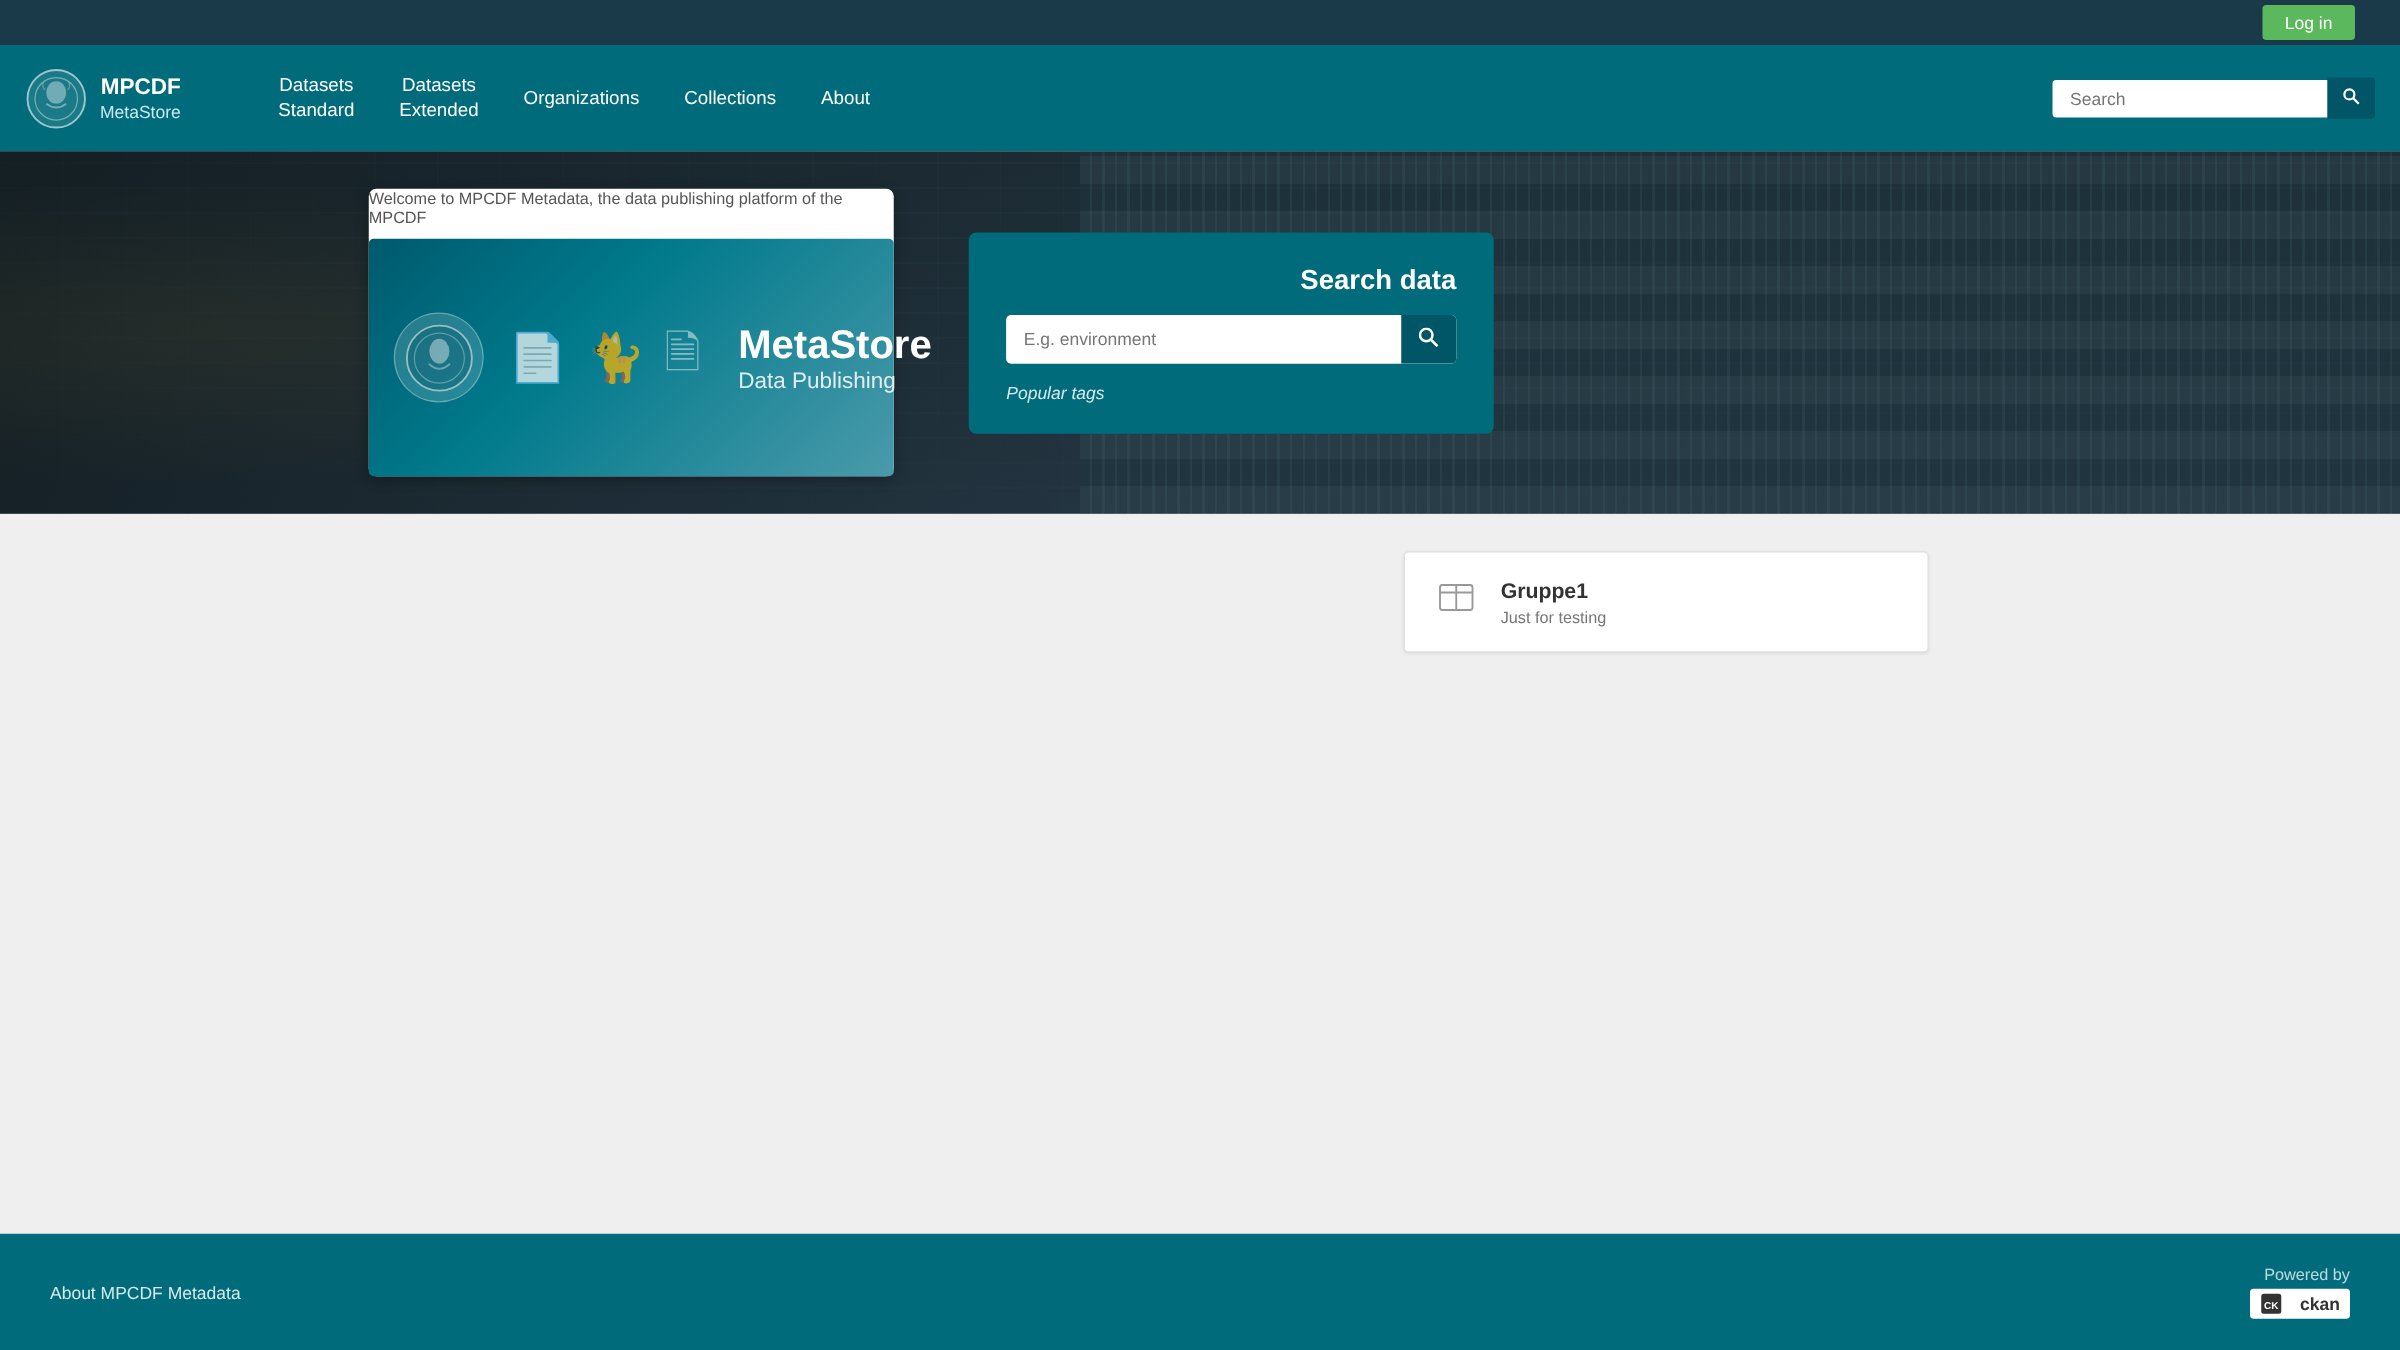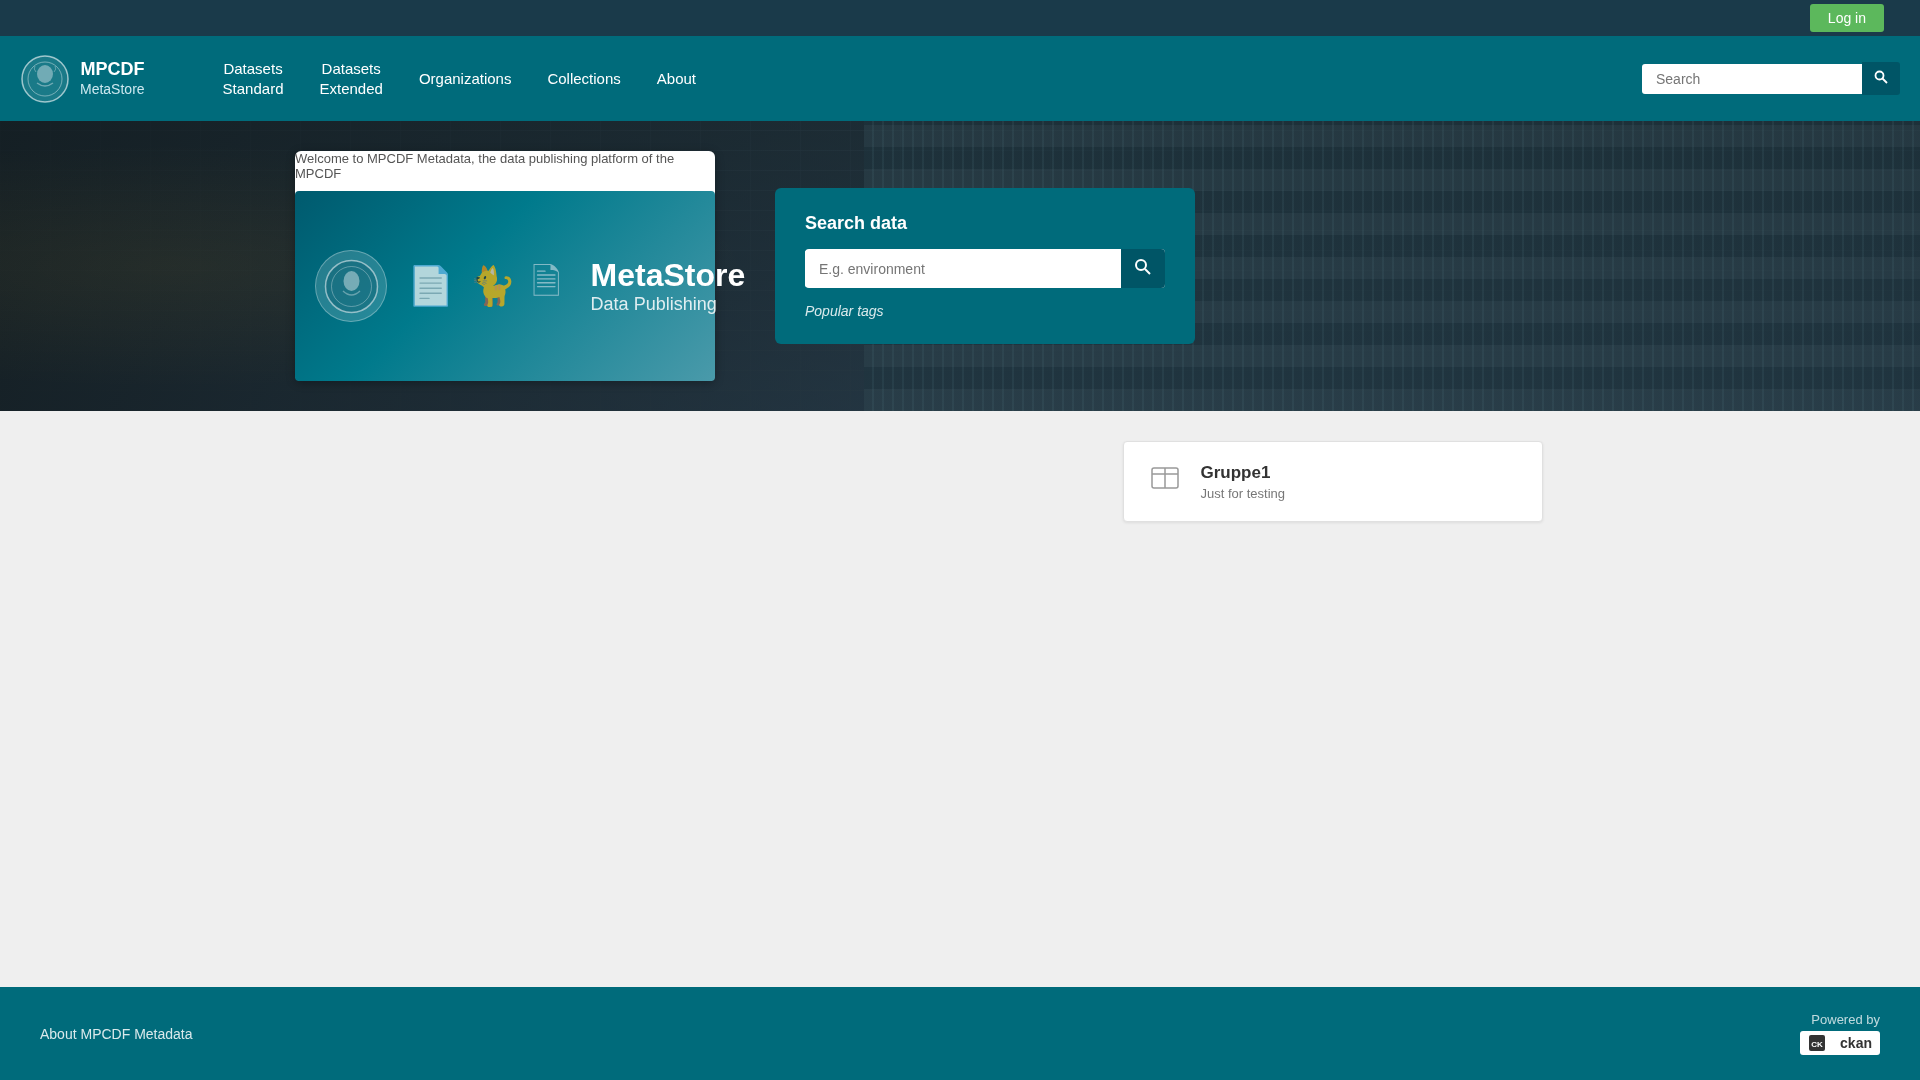--- a/index.html
+++ b/index.html
@@ -139,24 +139,25 @@
 
     
     .search-data-panel {
       background: #006b7b;
       border-radius: 6px;
       padding: 25px 30px;
       width: 420px;
       color: white;
     }
     .search-data-title {
-      font-size: 18px;
+      font-size: 22px;
       font-weight: bold;
       color: white;
       margin-bottom: 15px;
+      text-align: right;
     }
     .search-data-input-wrap {
       display: flex;
       align-items: center;
       background: white;
       border-radius: 4px;
       overflow: hidden;
     }
     .search-data-input {
       flex: 1;

